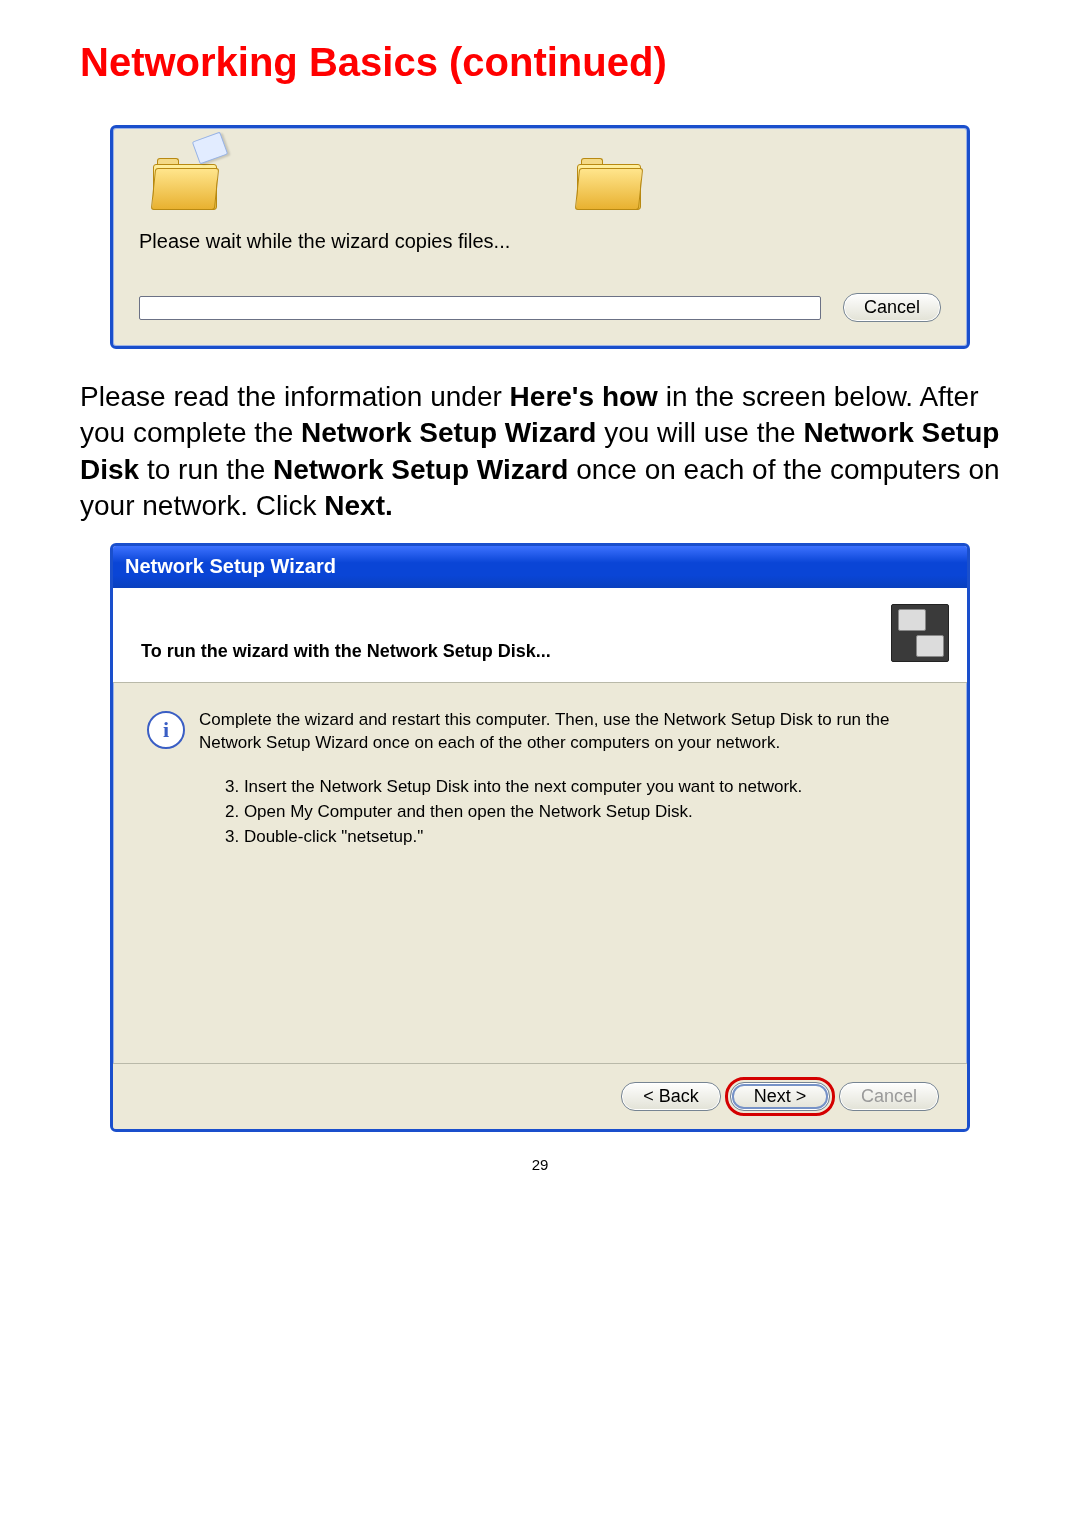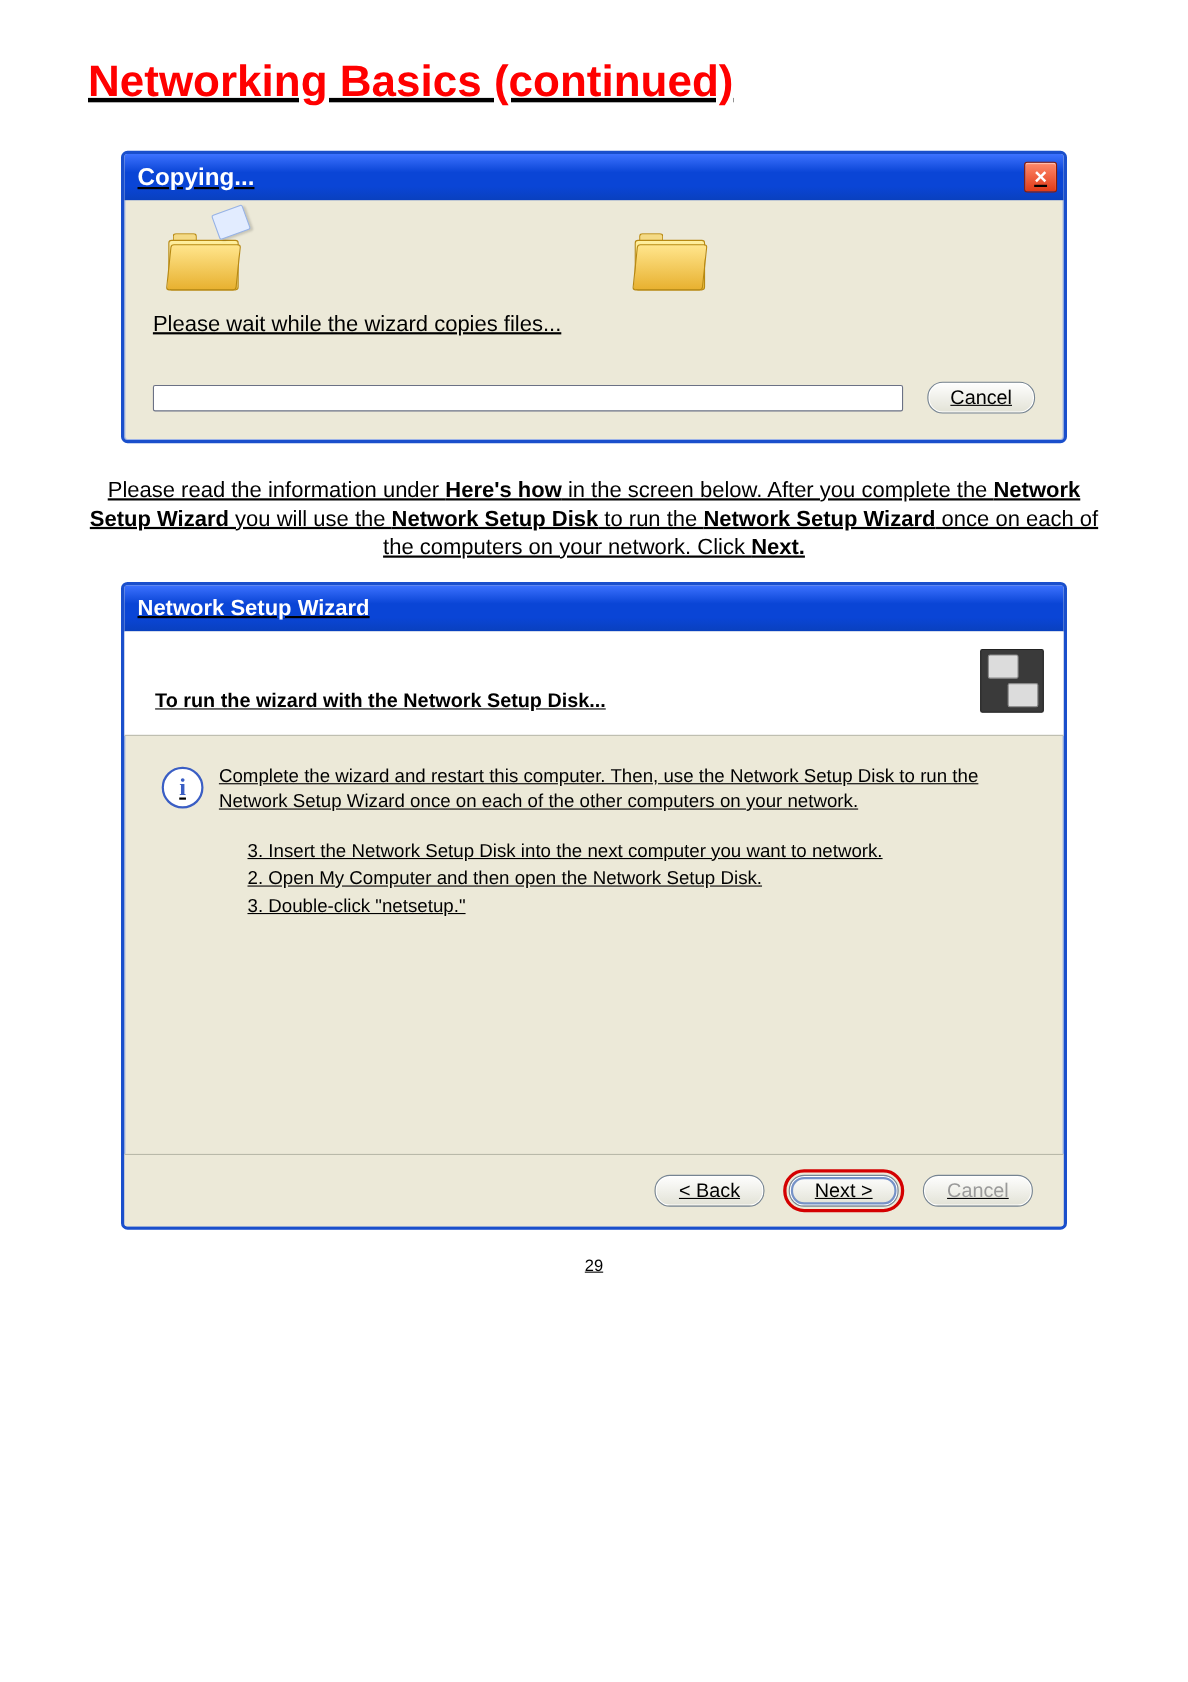--- a/index.html
+++ b/index.html
@@ -4,24 +4,23 @@
 <style>
   html, body {
     margin: 0;
     padding: 0;
     background: #ffffff;
     font-family: Arial, Helvetica, sans-serif;
     color: #000;
   }
   .page {
     width: 1000px;
-    margin: 12px auto;
+    margin: 0 auto;
     padding: 30px 40px 10px 40px;
     box-sizing: border-box;
-    text-decoration: underline;
   }
   .page-heading {
     font-size: 40px;
     font-weight: bold;
     color: #ff0000;
     margin: 10px 0 40px 0;
   }
 
   
   .dlg {
@@ -140,24 +139,23 @@
     border-radius: 14px;
     box-shadow: inset 0 0 0 1px #fff;
     color: #000;
   }
   .xp-btn.disabled {
     color: #9a9a9a;
   }
 
   
   .doc-para {
-    font-size: 20px;
+    font-size: 28px;
     line-height: 1.3;
     margin: 4px 0 18px 0;
-    text-align: center;
   }
 
   
   .wizard-header {
     background: #fff;
     padding: 16px 18px 20px 28px;
     display: flex;
     align-items: flex-end;
     justify-content: space-between;
     border-bottom: 1px solid #b9b9a9;
@@ -226,21 +224,21 @@
   }
   .howto-list li {
     margin-bottom: 2px;
   }
 
   .wizard-footer {
     border-top: 1px solid #b9b9a9;
     padding: 18px 28px;
     display: flex;
     justify-content: flex-end;
-    gap: 22px;
+    gap: 9px;
     background: #ece9d8;
   }
   .xp-btn.wiz {
     min-width: 100px;
     text-align: center;
   }
   .xp-btn.focused {
     outline: 3px solid #d40000;
     outline-offset: 2px;
   }
@@ -255,24 +253,20 @@
   }
 </style>
 </head>
 <body>
 
 <div class="page">
 
   <h1 class="page-heading">Networking Basics (continued)</h1>
 
   <div class="dlg">
-    <div class="titlebar">
-      <span>Copying...</span>
-      <span class="close">×</span>
-    </div>
     <div class="copy-body">
       <div class="copy-icons">
         <div class="folder-icon">
           <div class="folder-tab"></div>
             <div class="folder-back"></div>
             <div class="folder-front"></div>
           <div class="fly-paper"></div>
         </div>
         <div class="folder-icon">
           <div class="folder-tab"></div>

